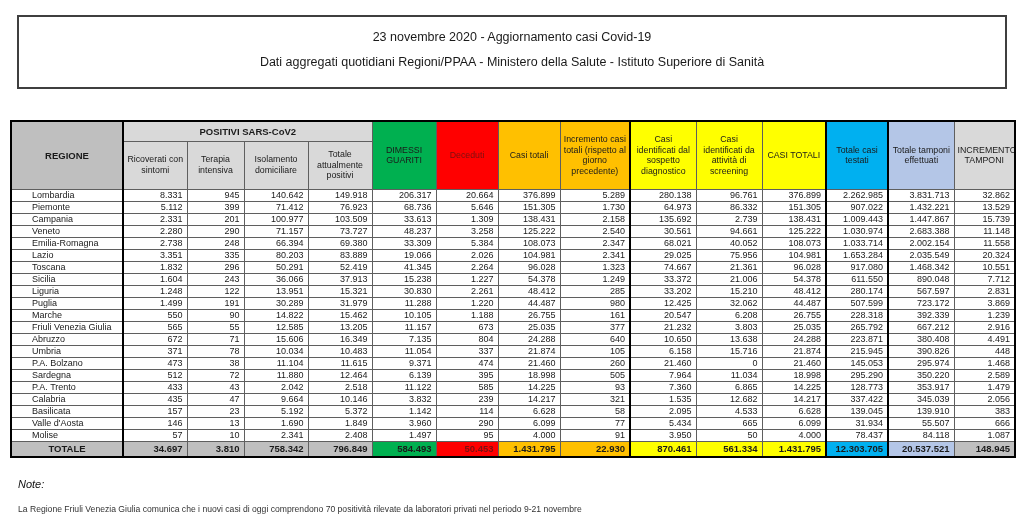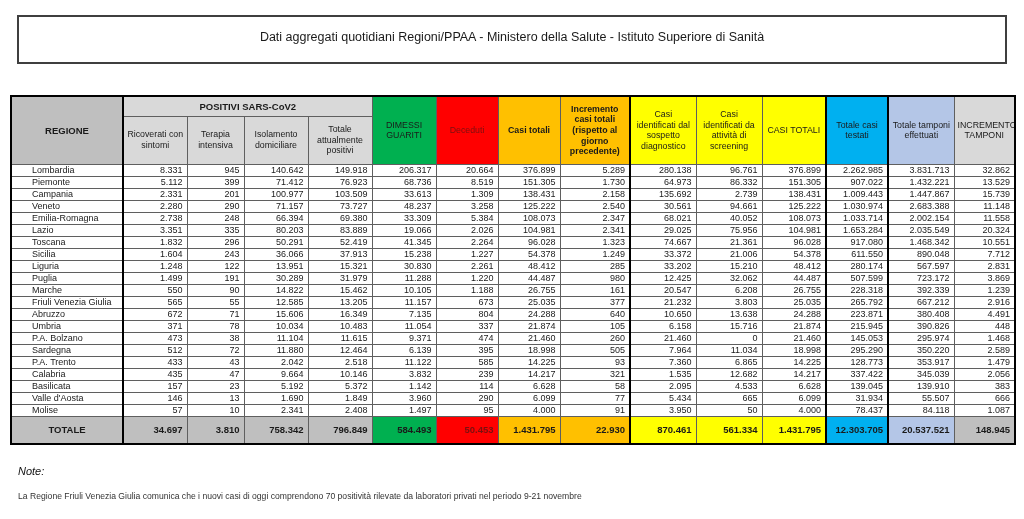--- a/index.html
+++ b/index.html
@@ -26,42 +26,43 @@
     font-size:8.8px;line-height:1.2;text-align:center;vertical-align:middle;
     background:var(--header_gray);color:#1a1a1a;
   }
   thead tr.band-row th{height:20px;}
   thead tr.sub-row th{height:48px;}
   th.bold{font-weight:bold;font-size:9.5px;}
   th.regione-h{background:var(--dark_gray);}
   tbody td{height:11px;font-size:9px;line-height:11px;white-space:nowrap;}
   td.region{text-align:left;padding-left:20px;}
   td.num{text-align:right;padding-right:4px;}
-  tr.total-row td{font-weight:bold;height:28px;font-size:9.5px;}
+  tr.total-row td{font-weight:bold;height:16px;font-size:9.5px;}
   tr.total-row td.label{text-align:center;}
   .c-green{background:var(--green);margin-left:28px;}
   .c-red{background:var(--red);}
   .c-red-text{color:var(--deceduti_text);}
-  .c-orange{background:var(--orange);font-weight:bold;}
+  .c-orange{background:var(--orange);}
   .c-yellow{background:var(--yellow);}
   .c-cyan{background:var(--cyan);}
   .c-blue{background:var(--periwinkle);}
   .c-gray{background:var(--dark_gray);}
   .c-lgray{background:var(--header_gray);}
   .tl{border-left:2px solid #000;}
   .notes{margin-top:20px;padding-left:8px;}
   .notes-heading{font-size:11px;margin-bottom:14px;color:#111;font-style:italic;}
   .note-line{font-size:8.6px;line-height:1.35;color:#333;}
 </style>
 </head>
 <body>
 
 <div class="page">
 
   <div class="title-box">
+    <div>23 novembre 2020 - Aggiornamento casi Covid-19</div>
     <div>Dati aggregati quotidiani Regioni/PPAA - Ministero della Salute - Istituto Superiore di Sanità</div>
   </div>
 
   <table>
     <colgroup>
       <col style="width:112px">
         <col style="width:64px">
         <col style="width:57px">
         <col style="width:64px">
       <col style="width:64px">
@@ -116,21 +117,21 @@
           <td class="num tl">3.831.713</td>
           <td class="num">32.862</td>
         </tr>
         <tr>
           <td class="region">Piemonte</td>
           <td class="num tl">5.112</td>
           <td class="num">399</td>
           <td class="num">71.412</td>
           <td class="num">76.923</td>
           <td class="num">68.736</td>
-          <td class="num">8.519</td>
+          <td class="num">5.646</td>
           <td class="num">151.305</td>
           <td class="num">1.730</td>
           <td class="num tl">64.973</td>
           <td class="num">86.332</td>
           <td class="num">151.305</td>
           <td class="num tl">907.022</td>
           <td class="num tl">1.432.221</td>
           <td class="num">13.529</td>
         </tr>
         <tr>

